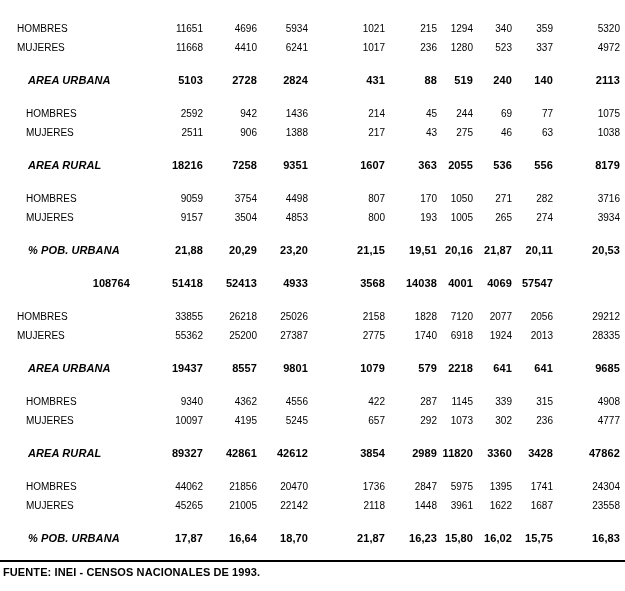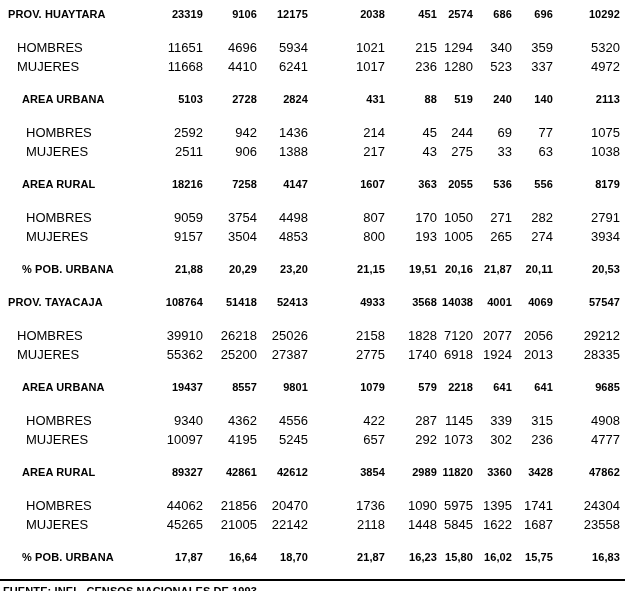--- a/index.html
+++ b/index.html
@@ -8,58 +8,46 @@
     width: 625px; height: 591px;
     font-family: "Liberation Sans", sans-serif;
     color: #000000;
     overflow: hidden;
   }
   .page { width: 625px; height: 591px; padding-top: 5px; background: #fff; }
   .row {
     display: grid;
     grid-template-columns: 135px 73px 54px 51px 77px 52px 36px 39px 41px 67px;
     height: 19px; line-height: 19px;
-    font-size: 13px;
+    font-size: 10px;
     white-space: nowrap;
   }
   .row.gap-before { margin-top: 14px; }
   .cell { overflow: hidden; }
   .cell.num { text-align: right; padding-right: 5px; }
   
   .type-province, .type-group, .type-pct { font-weight: bold; font-size: 11px; letter-spacing: 0.1px; }
   .type-province .label { padding-left: 8px; }
   .type-group .label,
-  .type-pct .label { padding-left: 22px; }
+  .type-pct .label { padding-left: 28px; font-style: italic; }
   .type-sub .label { padding-left: 17px; }
   .type-subsub .label { padding-left: 26px; }
   
   .footer-rule { border-top: 2px solid #000; margin-top: 12px; width: 625px; }
   .footer-note {
     font-weight: bold; font-size: 11px;
     padding: 4px 0 0 3px; letter-spacing: 0.1px;
   }
 </style>
 </head>
 <body>
 
 <div class="page">
 
   <div class="table-body">
-      <div class="row type-province">
-    <div class="cell label">PROV. HUAYTARA</div>
-    <div class="cell num">23319</div>
-    <div class="cell num">9106</div>
-    <div class="cell num">12175</div>
-    <div class="cell num">2038</div>
-    <div class="cell num">451</div>
-    <div class="cell num">2574</div>
-    <div class="cell num">686</div>
-    <div class="cell num">696</div>
-    <div class="cell num">10292</div>
-  </div>
       <div class="row type-sub gap-before">
     <div class="cell label">HOMBRES</div>
     <div class="cell num">11651</div>
     <div class="cell num">4696</div>
     <div class="cell num">5934</div>
     <div class="cell num">1021</div>
     <div class="cell num">215</div>
     <div class="cell num">1294</div>
     <div class="cell num">340</div>
     <div class="cell num">359</div>
@@ -102,47 +90,47 @@
     <div class="cell num">1075</div>
   </div>
       <div class="row type-subsub">
     <div class="cell label">MUJERES</div>
     <div class="cell num">2511</div>
     <div class="cell num">906</div>
     <div class="cell num">1388</div>
     <div class="cell num">217</div>
     <div class="cell num">43</div>
     <div class="cell num">275</div>
-    <div class="cell num">33</div>
+    <div class="cell num">46</div>
     <div class="cell num">63</div>
     <div class="cell num">1038</div>
   </div>
       <div class="row type-group gap-before">
     <div class="cell label">AREA RURAL</div>
     <div class="cell num">18216</div>
     <div class="cell num">7258</div>
-    <div class="cell num">4147</div>
+    <div class="cell num">9351</div>
     <div class="cell num">1607</div>
     <div class="cell num">363</div>
     <div class="cell num">2055</div>
     <div class="cell num">536</div>
     <div class="cell num">556</div>
     <div class="cell num">8179</div>
   </div>
       <div class="row type-subsub gap-before">
     <div class="cell label">HOMBRES</div>
     <div class="cell num">9059</div>
     <div class="cell num">3754</div>
     <div class="cell num">4498</div>
     <div class="cell num">807</div>
     <div class="cell num">170</div>
     <div class="cell num">1050</div>
     <div class="cell num">271</div>
     <div class="cell num">282</div>
-    <div class="cell num">2791</div>
+    <div class="cell num">3716</div>
   </div>
       <div class="row type-subsub">
     <div class="cell label">MUJERES</div>
     <div class="cell num">9157</div>
     <div class="cell num">3504</div>
     <div class="cell num">4853</div>
     <div class="cell num">800</div>
     <div class="cell num">193</div>
     <div class="cell num">1005</div>
     <div class="cell num">265</div>
@@ -155,34 +143,33 @@
     <div class="cell num">20,29</div>
     <div class="cell num">23,20</div>
     <div class="cell num">21,15</div>
     <div class="cell num">19,51</div>
     <div class="cell num">20,16</div>
     <div class="cell num">21,87</div>
     <div class="cell num">20,11</div>
     <div class="cell num">20,53</div>
   </div>
       <div class="row type-province gap-before">
-    <div class="cell label">PROV. TAYACAJA</div>
     <div class="cell num">108764</div>
     <div class="cell num">51418</div>
     <div class="cell num">52413</div>
     <div class="cell num">4933</div>
     <div class="cell num">3568</div>
     <div class="cell num">14038</div>
     <div class="cell num">4001</div>
     <div class="cell num">4069</div>
     <div class="cell num">57547</div>
   </div>
       <div class="row type-sub gap-before">
     <div class="cell label">HOMBRES</div>
-    <div class="cell num">39910</div>
+    <div class="cell num">33855</div>
     <div class="cell num">26218</div>
     <div class="cell num">25026</div>
     <div class="cell num">2158</div>
     <div class="cell num">1828</div>
     <div class="cell num">7120</div>
     <div class="cell num">2077</div>
     <div class="cell num">2056</div>
     <div class="cell num">29212</div>
   </div>
       <div class="row type-sub">
@@ -244,34 +231,34 @@
     <div class="cell num">3360</div>
     <div class="cell num">3428</div>
     <div class="cell num">47862</div>
   </div>
       <div class="row type-subsub gap-before">
     <div class="cell label">HOMBRES</div>
     <div class="cell num">44062</div>
     <div class="cell num">21856</div>
     <div class="cell num">20470</div>
     <div class="cell num">1736</div>
-    <div class="cell num">1090</div>
+    <div class="cell num">2847</div>
     <div class="cell num">5975</div>
     <div class="cell num">1395</div>
     <div class="cell num">1741</div>
     <div class="cell num">24304</div>
   </div>
       <div class="row type-subsub">
     <div class="cell label">MUJERES</div>
     <div class="cell num">45265</div>
     <div class="cell num">21005</div>
     <div class="cell num">22142</div>
     <div class="cell num">2118</div>
     <div class="cell num">1448</div>
-    <div class="cell num">5845</div>
+    <div class="cell num">3961</div>
     <div class="cell num">1622</div>
     <div class="cell num">1687</div>
     <div class="cell num">23558</div>
   </div>
       <div class="row type-pct gap-before">
     <div class="cell label">% POB. URBANA</div>
     <div class="cell num">17,87</div>
     <div class="cell num">16,64</div>
     <div class="cell num">18,70</div>
     <div class="cell num">21,87</div>

